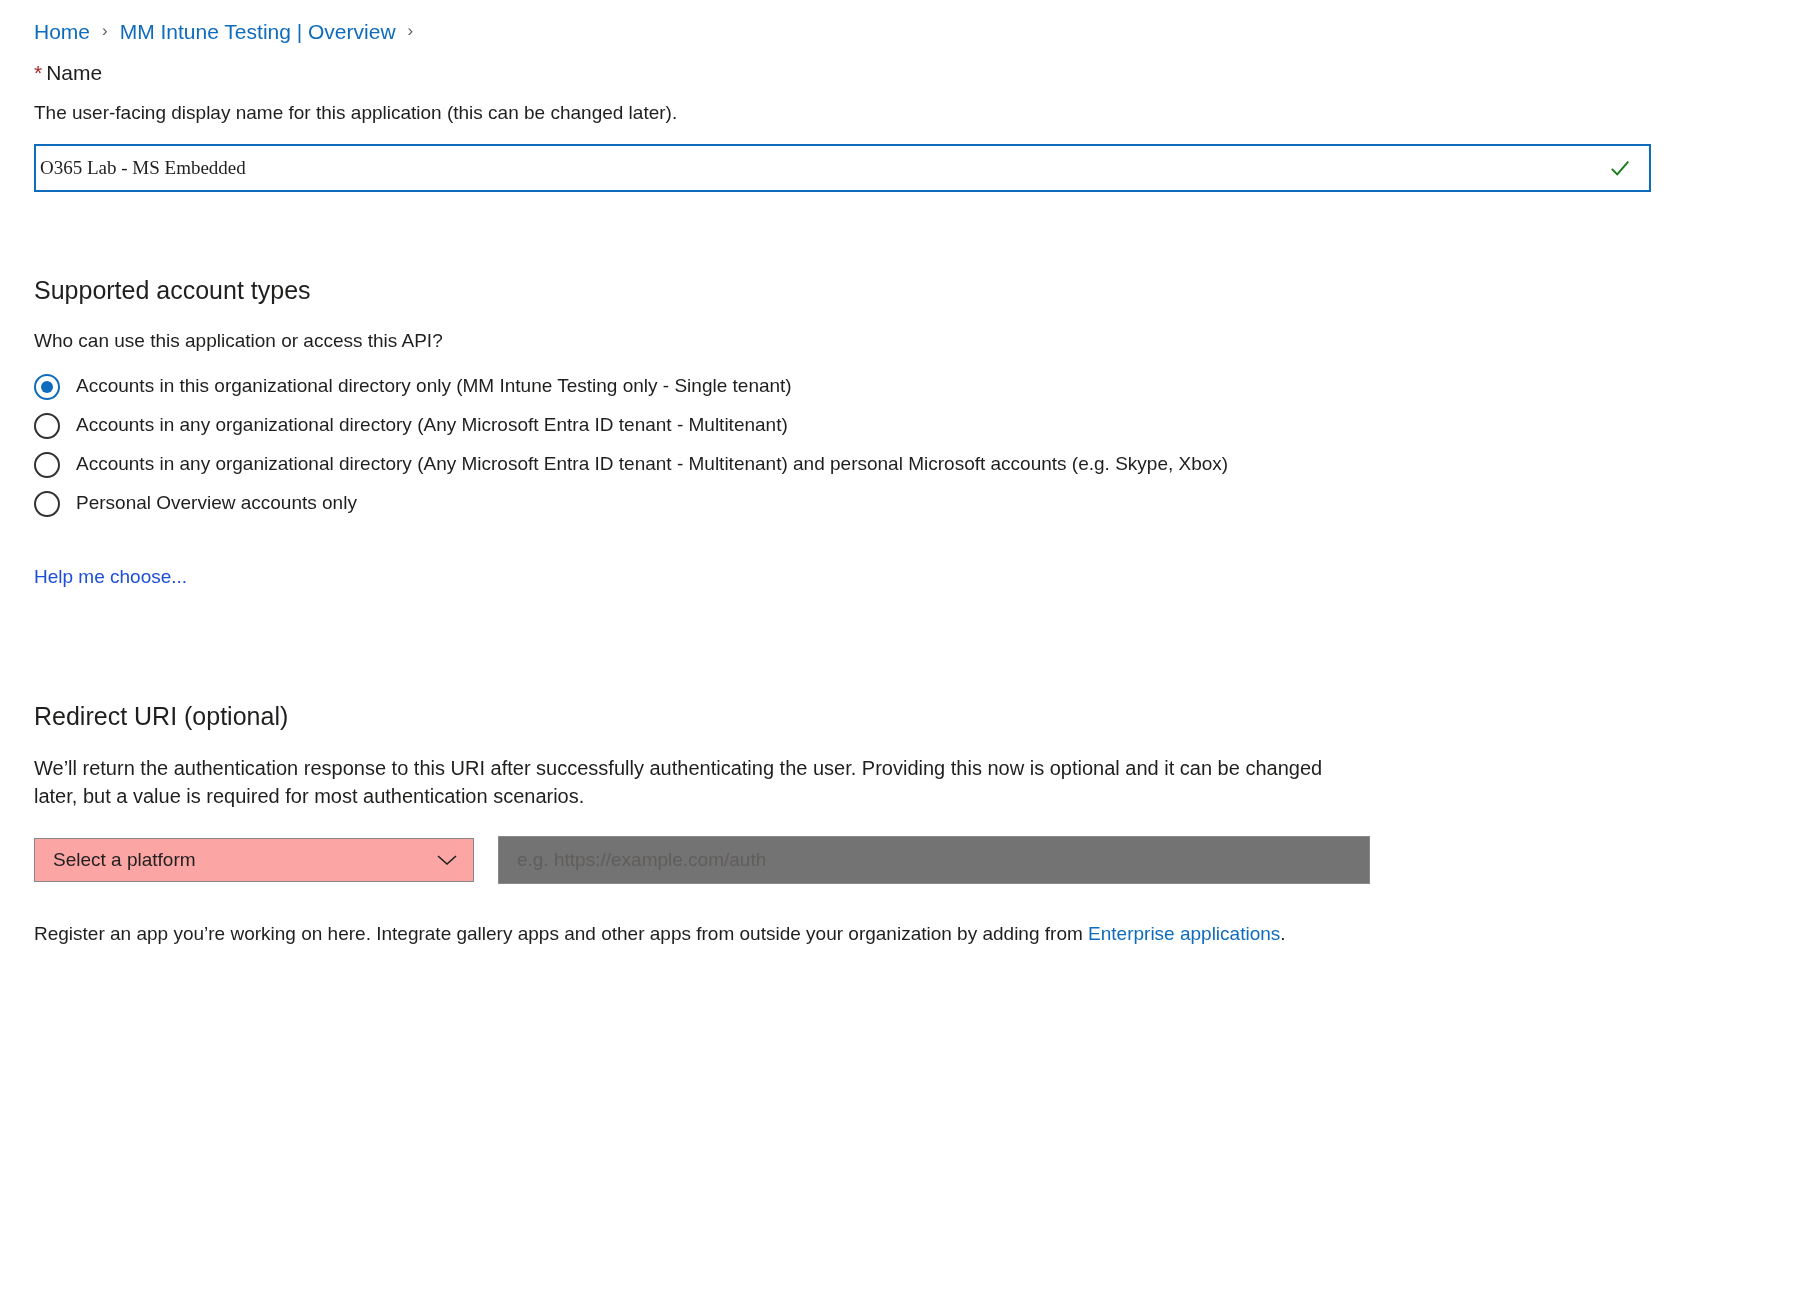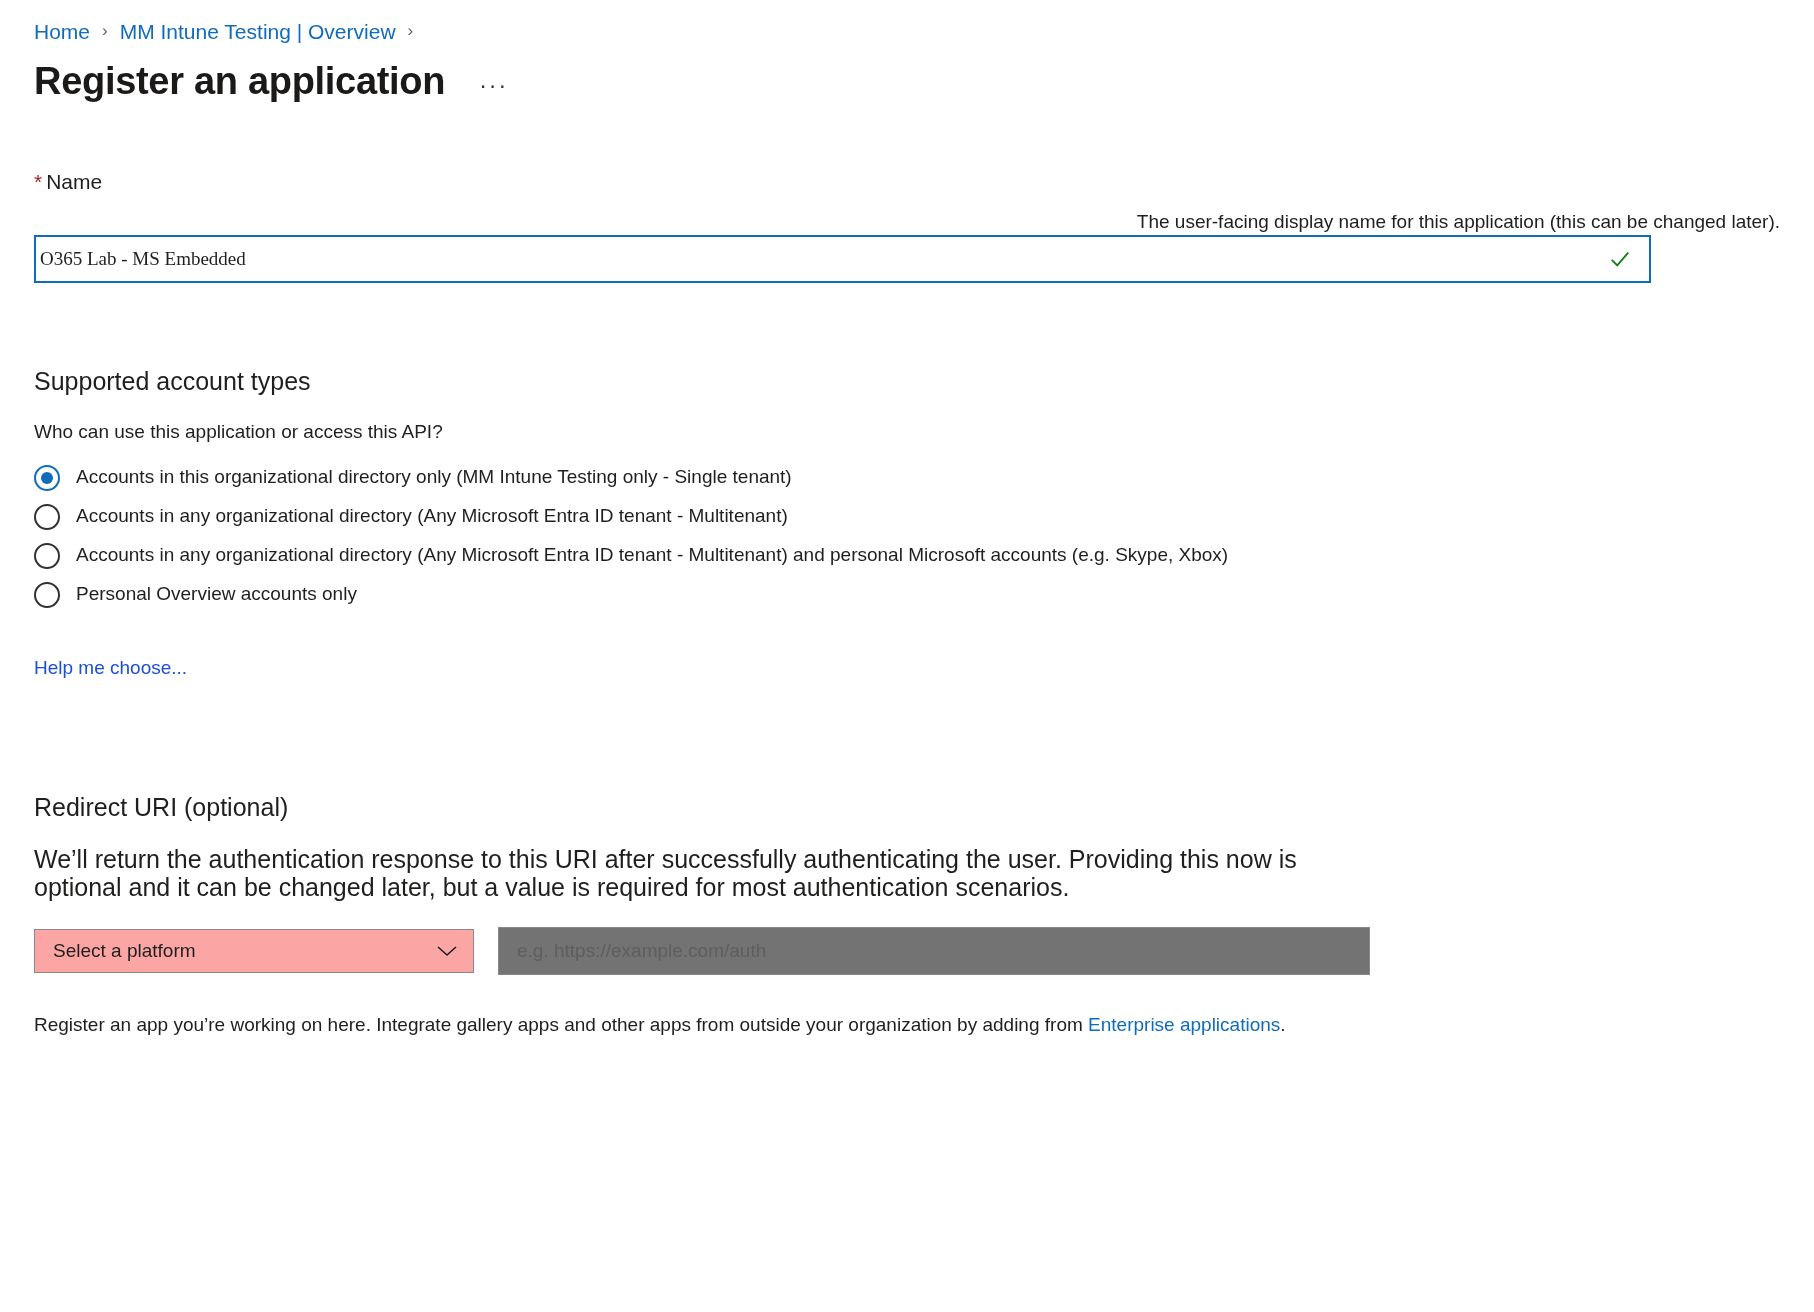--- a/index.html
+++ b/index.html
@@ -71,21 +71,21 @@
     margin-bottom: 14px;
   }
   .req-star {
     color: #a4262c;
     margin-right: 4px;
   }
   .field-desc {
     font-size: 19px;
     line-height: 26px;
     color: #201f1e;
-    text-align: right;
+    margin-bottom: 18px;
   }
   .text-input-wrap {
     position: relative;
     width: 1617px;
     height: 48px;
     border: 2px solid #0f6cbd;
     box-sizing: border-box;
     background: #fff;
     display: flex;
     align-items: center;
@@ -172,21 +172,21 @@
 
   .help-link {
     display: inline-block;
     margin-top: 38px;
     font-size: 19px;
     color: #1d4ed8;
     cursor: pointer;
   }
 
   .paragraph {
-    font-size: 25px;
+    font-size: 20px;
     line-height: 28px;
     color: #201f1e;
     max-width: 1320px;
     margin-bottom: 26px;
   }
 
   
   .redirect-row {
     display: flex;
     align-items: center;
@@ -255,24 +255,20 @@
 
 <div class="page">
 
   <div class="breadcrumb">
     <span class="crumb-link">Home</span>
     <span class="crumb-sep">›</span>
     <span class="crumb-link">MM Intune Testing | Overview</span>
     <span class="crumb-sep">›</span>
   </div>
 
-  <div class="title-row">
-    <h1 class="page-title">Register an application</h1>
-    <span class="ellipsis-btn">···</span>
-  </div>
 
   <div class="field-label">
     <span class="req-star">*</span><span>Name</span>
   </div>
   <div class="field-desc">The user-facing display name for this application (this can be changed later).</div>
 
   <div class="text-input-wrap">
     <input class="text-input" type="text" value="O365 Lab - MS Embedded" style="">
     <svg class="check-icon" viewBox="0 0 24 24">
       <path d="M3 13 L9 19 L21 5" fill="none" stroke="#107c10" stroke-width="2"></path>

